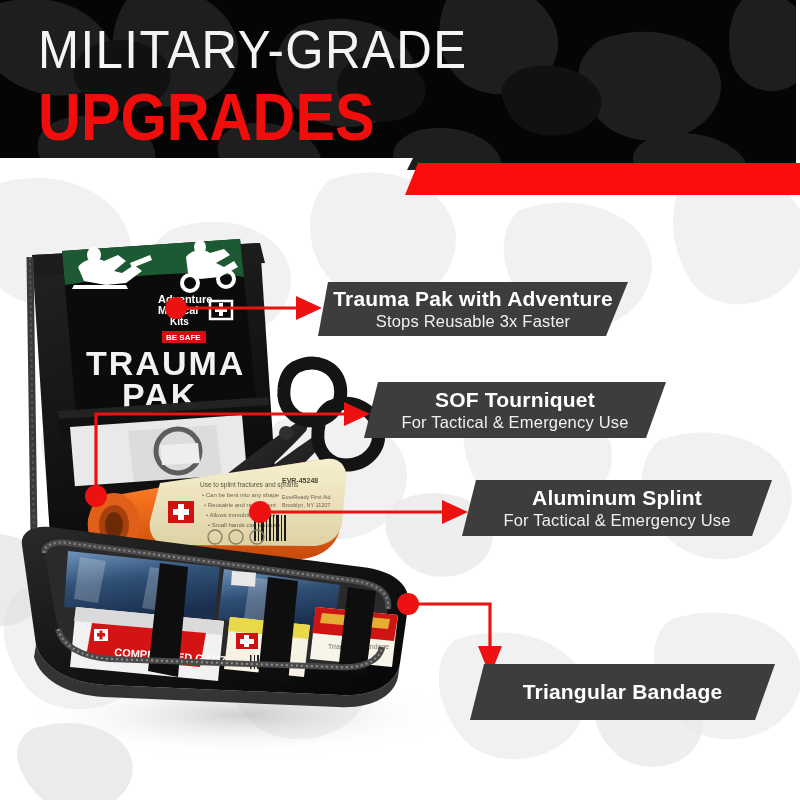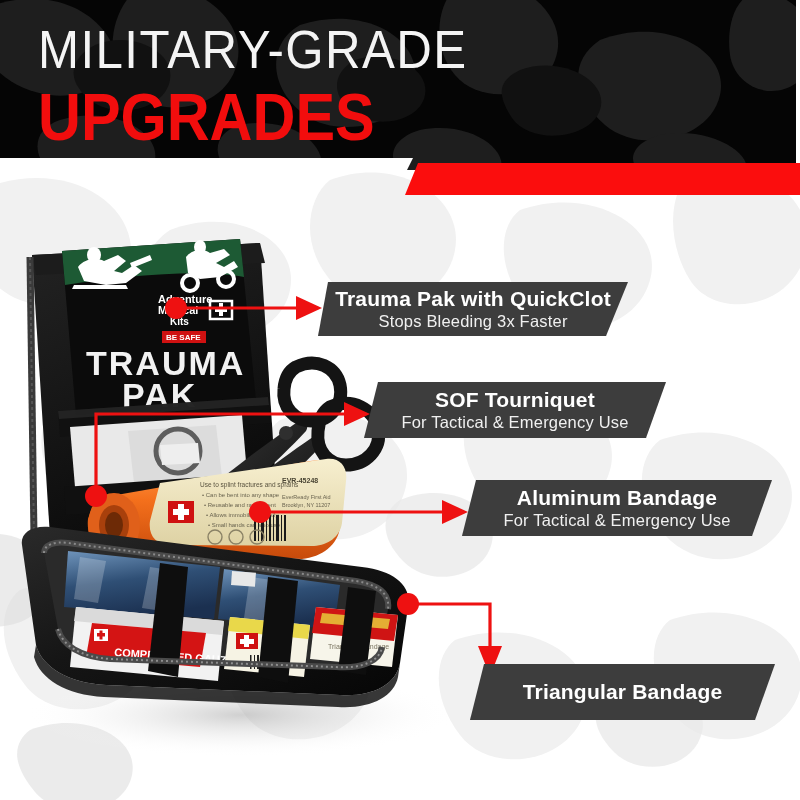--- a/index.html
+++ b/index.html
@@ -356,31 +356,31 @@
     </g>
 
     <g>
       <polyline points="410,604 490,604 490,650" fill="none" stroke="#ee1111" stroke-width="3.2"></polyline>
       <path d="M478,646 L502,646 L490,676 Z" fill="#ee1111"></path>
       <circle cx="408" cy="604" r="11" fill="#ee1111"></circle>
     </g>
   </svg>
 
   <div class="callout shape-a" style="left:318px;top:282px;width:310px;height:54px;">
-    <div class="c-title">Trauma Pak with QuickClot</div>
-    <div class="c-sub">Stops Bleeding 3x Faster</div>
+    <div class="c-title">Trauma Pak with Adventure</div>
+    <div class="c-sub">Stops Reusable 3x Faster</div>
   </div>
 
   <div class="callout shape-b" style="left:364px;top:382px;width:302px;height:56px;">
     <div class="c-title">SOF Tourniquet</div>
     <div class="c-sub">For Tactical &amp; Emergency Use</div>
   </div>
 
   <div class="callout shape-b" style="left:462px;top:480px;width:310px;height:56px;">
-    <div class="c-title">Aluminum Bandage</div>
+    <div class="c-title">Aluminum Splint</div>
     <div class="c-sub">For Tactical &amp; Emergency Use</div>
   </div>
 
   <div class="callout shape-b" style="left:470px;top:664px;width:305px;height:56px;">
     <div class="c-title">Triangular Bandage</div>
   </div>
 
 </div>
 
 </body></html>

